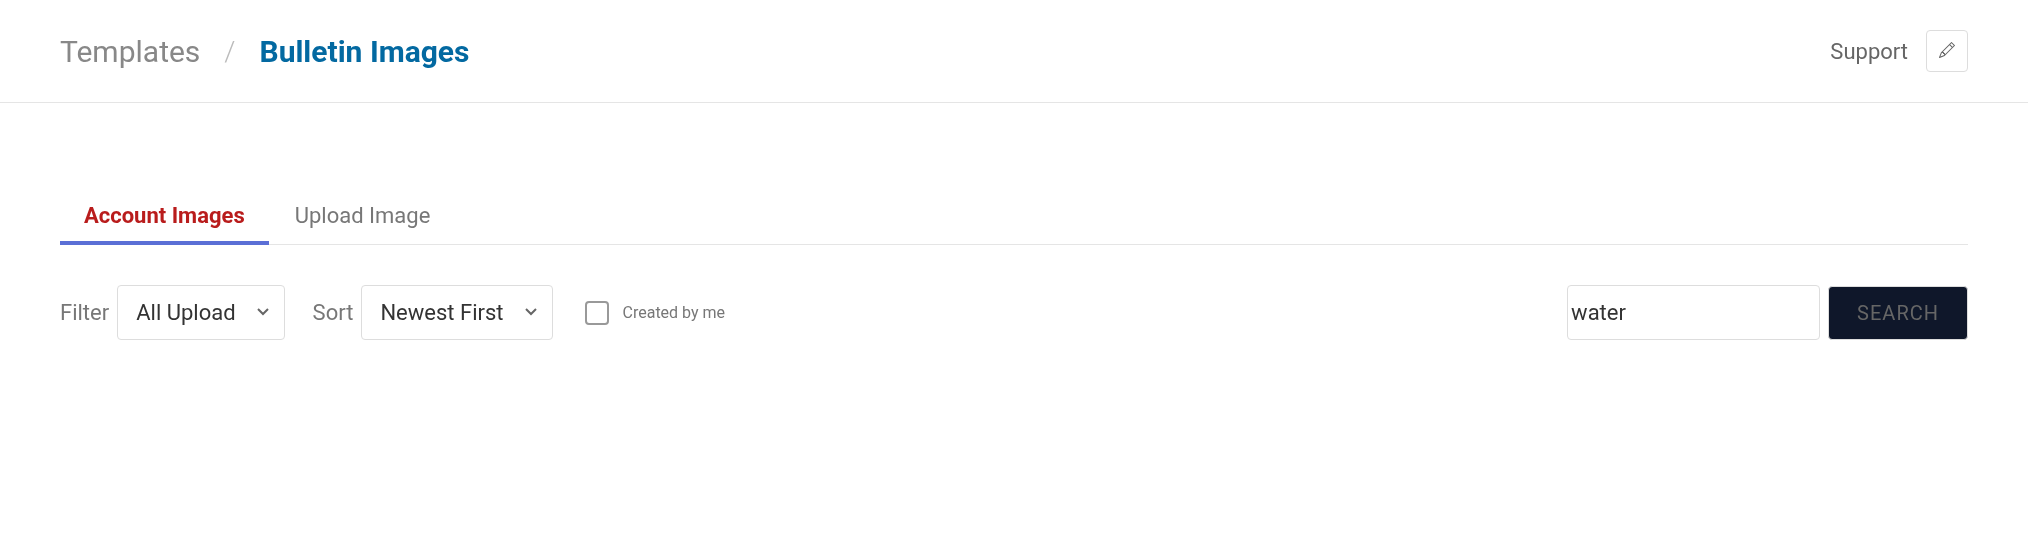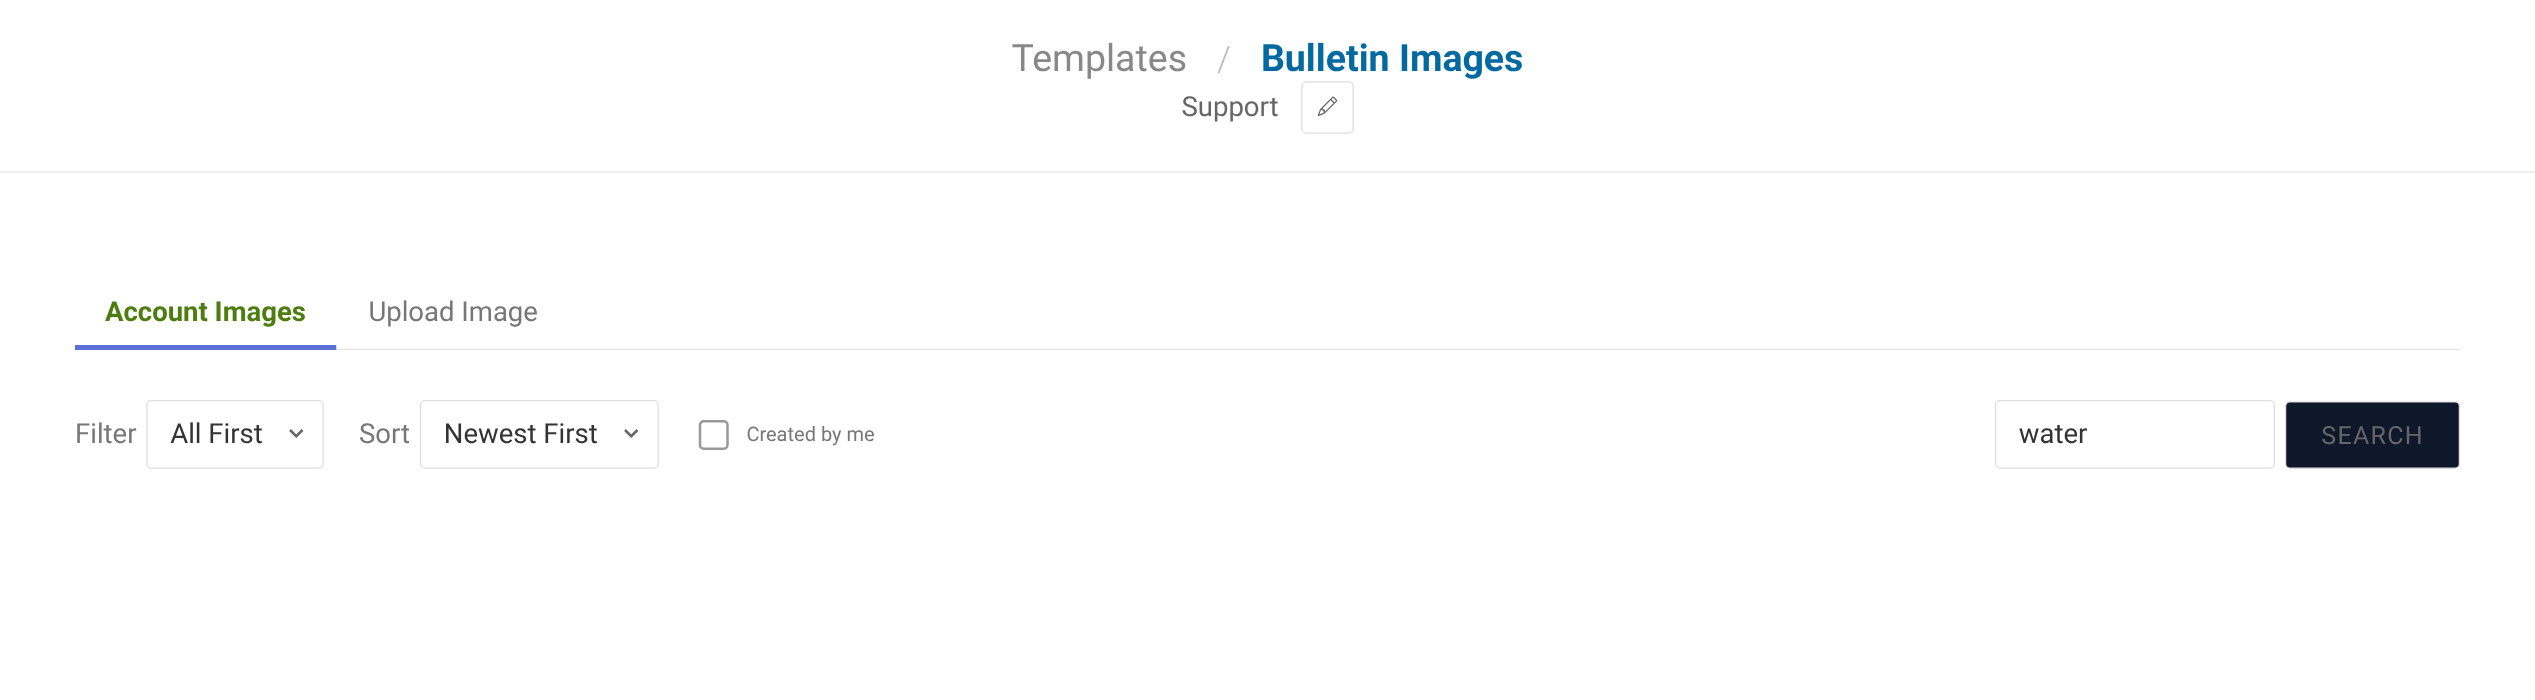--- a/index.html
+++ b/index.html
@@ -12,21 +12,20 @@
       background: #ffffff;
       color: #333;
       width: 2028px;
     }
     .header {
       display: flex;
       align-items: center;
       justify-content: space-between;
       padding: 30px 60px 30px 60px;
       border-bottom: 1px solid #e5e5e5;
-      flex-direction: column;
     }
     .breadcrumb {
       display: flex;
       align-items: center;
       gap: 24px;
       font-size: 30px;
     }
     .breadcrumb-parent {
       color: #888;
       font-weight: 400;
@@ -77,21 +76,21 @@
       padding-left: 24px;
     }
     .tab {
       padding: 0 0 16px 0;
       font-size: 22px;
       color: #777;
       cursor: pointer;
       position: relative;
     }
     .tab.active {
-      color: #4d7c0f;
+      color: #b91c1c;
       font-weight: 700;
     }
     .tab.active::after {
       content: '';
       position: absolute;
       bottom: -1px;
       left: -24px;
       right: -24px;
       height: 4px;
       background: #5b6fd6;
@@ -154,24 +153,24 @@
       font-size: 16px;
       color: #777;
       cursor: pointer;
     }
     .spacer {
       flex: 1;
     }
     .search-input {
       border: 1px solid #ddd;
       border-radius: 4px;
-      padding: 14px 18px;
+      padding: 14px 3px;
       font-size: 22px;
       color: #333;
-      width: 224px;
+      width: 253px;
       font-family: inherit;
     }
     .search-btn {
       border: 1px solid #ddd;
       border-radius: 4px;
       background: #0f172a;
       padding: 14px 28px;
       font-size: 20px;
       color: #666;
       letter-spacing: 1px;
@@ -202,21 +201,21 @@
 
 <div class="content">
   <div class="tabs">
     <div class="tab active">Account Images</div>
     <div class="tab">Upload Image</div>
   </div>
 
   <div class="filter-row">
     <span class="filter-label">Filter</span>
     <div class="select-wrap">
-      <button class="select">All First</button>
+      <button class="select">All Upload</button>
       <span class="select-chevron">
         <svg viewBox="0 0 16 16">
             <polyline points="3,6 8,11 13,6"></polyline>
           </svg>
       </span>
     </div>
 
     <span class="filter-label" style="margin-left:20px">Sort</span>
     <div class="select-wrap">
       <button class="select">Newest First</button>

